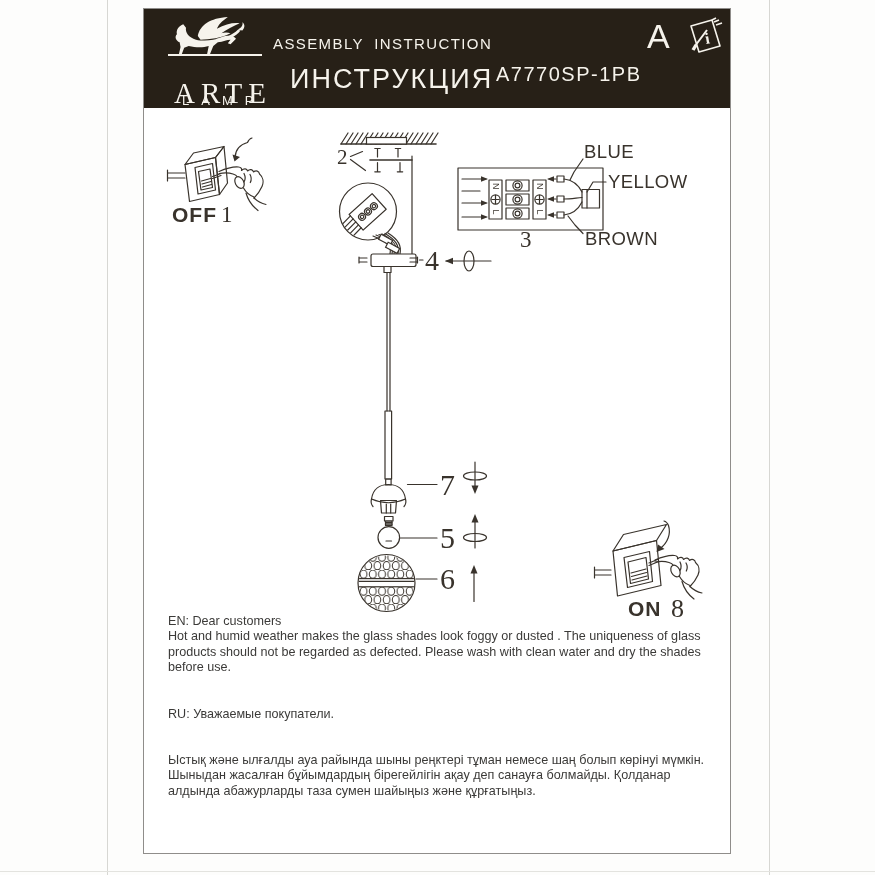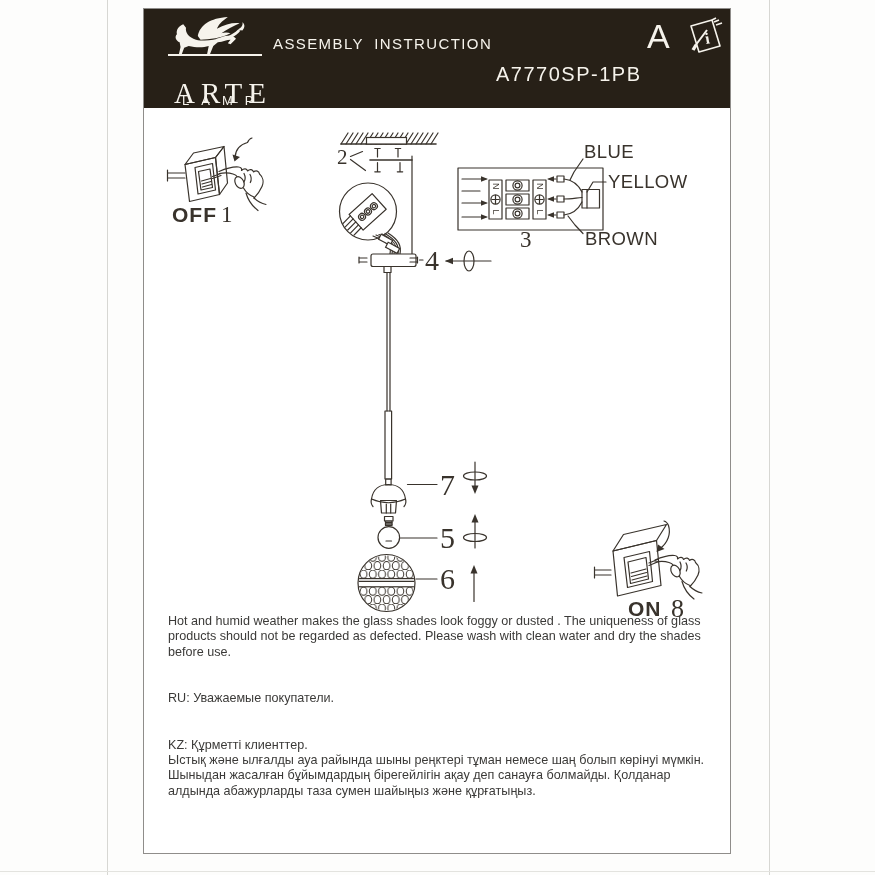--- a/index.html
+++ b/index.html
@@ -75,20 +75,21 @@
           <path d="M14,9 C9,11 6,15 7,20 C4,23 6,27 10,29 L11,34 L9,43 L12,43 L15,35 L20,33 C28,35 36,35 42,33 L40,43 L43,43 L47,33 L52,29 C58,28 62,26 66,26 L63,30 L66,31 L72,25 C70,22 66,21 60,22 L54,24 C48,27 36,28 28,26 C20,24 16,18 17,13 Z"></path>
           <path d="M50,25 C60,24 68,21 74,15 L77,16 C72,23 62,27 52,28 Z"></path>
           <path d="M74,15 C78,13 80,10 79,7 C82,9 82,13 79,16 Z"></path>
         </g>
       </svg>
       <div class="rule"></div>
       <div class="brand-name">ARTE</div>
       <div class="brand-sub">LAMP</div>
     </div>
     <div class="hdr-title-en">ASSEMBLY INSTRUCTION</div>
+    <div class="hdr-title-ru">ИНСТРУКЦИЯ</div>
     <div class="hdr-model">A7770SP-1PB</div>
     <div class="hdr-corner-a">A</div>
     <svg class="hdr-book" width="44" height="40" viewBox="0 0 44 40">
       <g fill="none" stroke="#f6f3ec" stroke-width="1.6" stroke-linejoin="round">
         <polygon points="7,9 28,3 36,29 15,35"></polygon>
         <path d="M28,3 L32,1 M30,5 L35,3 M32,8 L38,6"></path>
         <path d="M11,29 L23,13" stroke-width="2"></path>
         <path d="M9,33 L12,28" stroke-width="3.4"></path>
       </g>
       <text x="22" y="27" font-family="Liberation Serif,serif" font-weight="bold" font-size="16" fill="#f6f3ec" transform="rotate(-10 22 27)">i</text>
@@ -301,22 +302,22 @@
     <use href="#hand-shape" transform="translate(436,388.5)"></use>
     <path class="stroke" d="M668.5,525.5 C671,533.5 668,543 659.5,549 M668.5,525.5 C667.5,523 666,521.5 664,521"></path>
     <polygon class="solid" points="656.5,552 658,544.5 664.5,549"></polygon>
     <text class="sw-lab" x="628" y="616">ON</text>
     <text class="num" x="671" y="617" font-size="26">8</text>
   </g>
 </svg>
 
 <div class="notices">
   <div class="notice">
+    <div>EN: Dear customers</div>
     <div>Hot and humid weather makes the glass shades look foggy or dusted . The uniqueness of glass products should not be regarded as defected.  Please wash with clean water and dry the shades before use.</div>
   </div>
   <div class="notice">
     <div>RU: Уважаемые покупатели.</div>
   </div>
   <div class="notice">
-    <div>KZ: Құрметті клиенттер.</div>
     <div>Ыстық және ылғалды ауа райында шыны реңктері тұман немесе шаң болып көрінуі мүмкін. Шыныдан жасалған бұйымдардың бірегейлігін ақау деп санауға болмайды. Қолданар алдында абажурларды таза сумен шайыңыз және құрғатыңыз.</div>
   </div>
 </div>
 
 </body></html>

